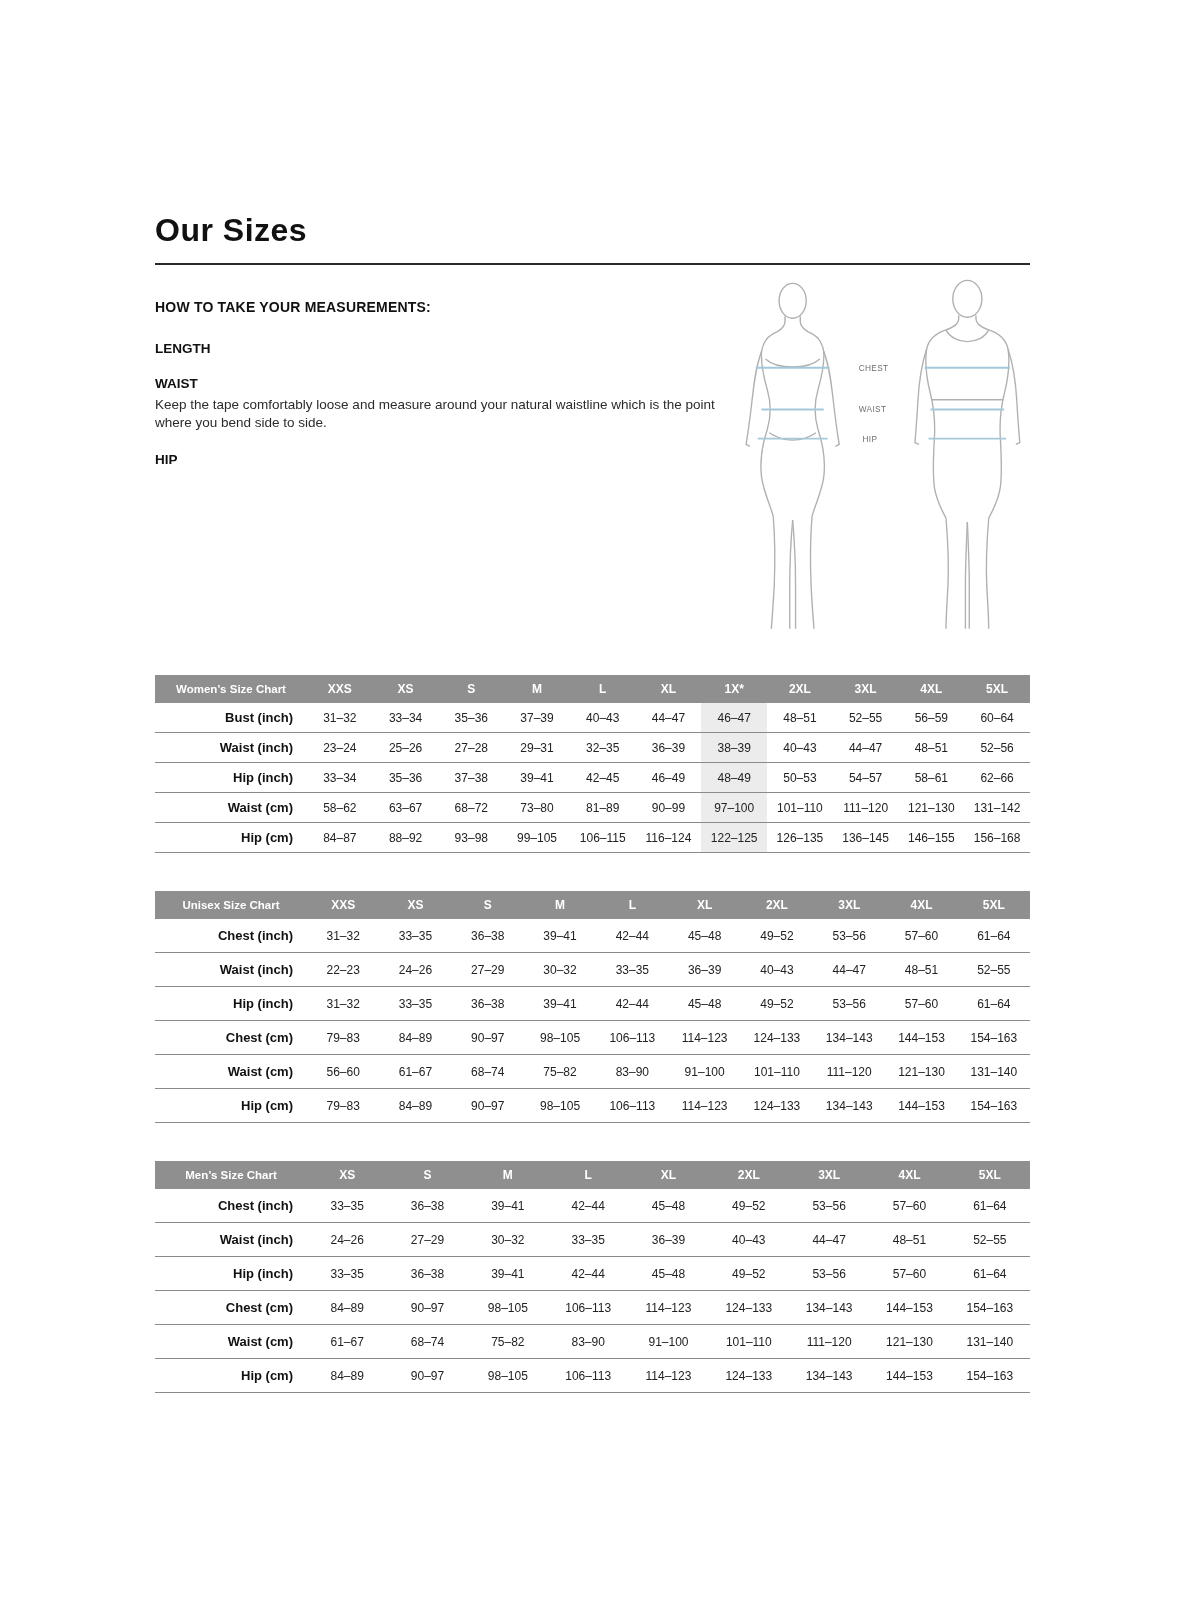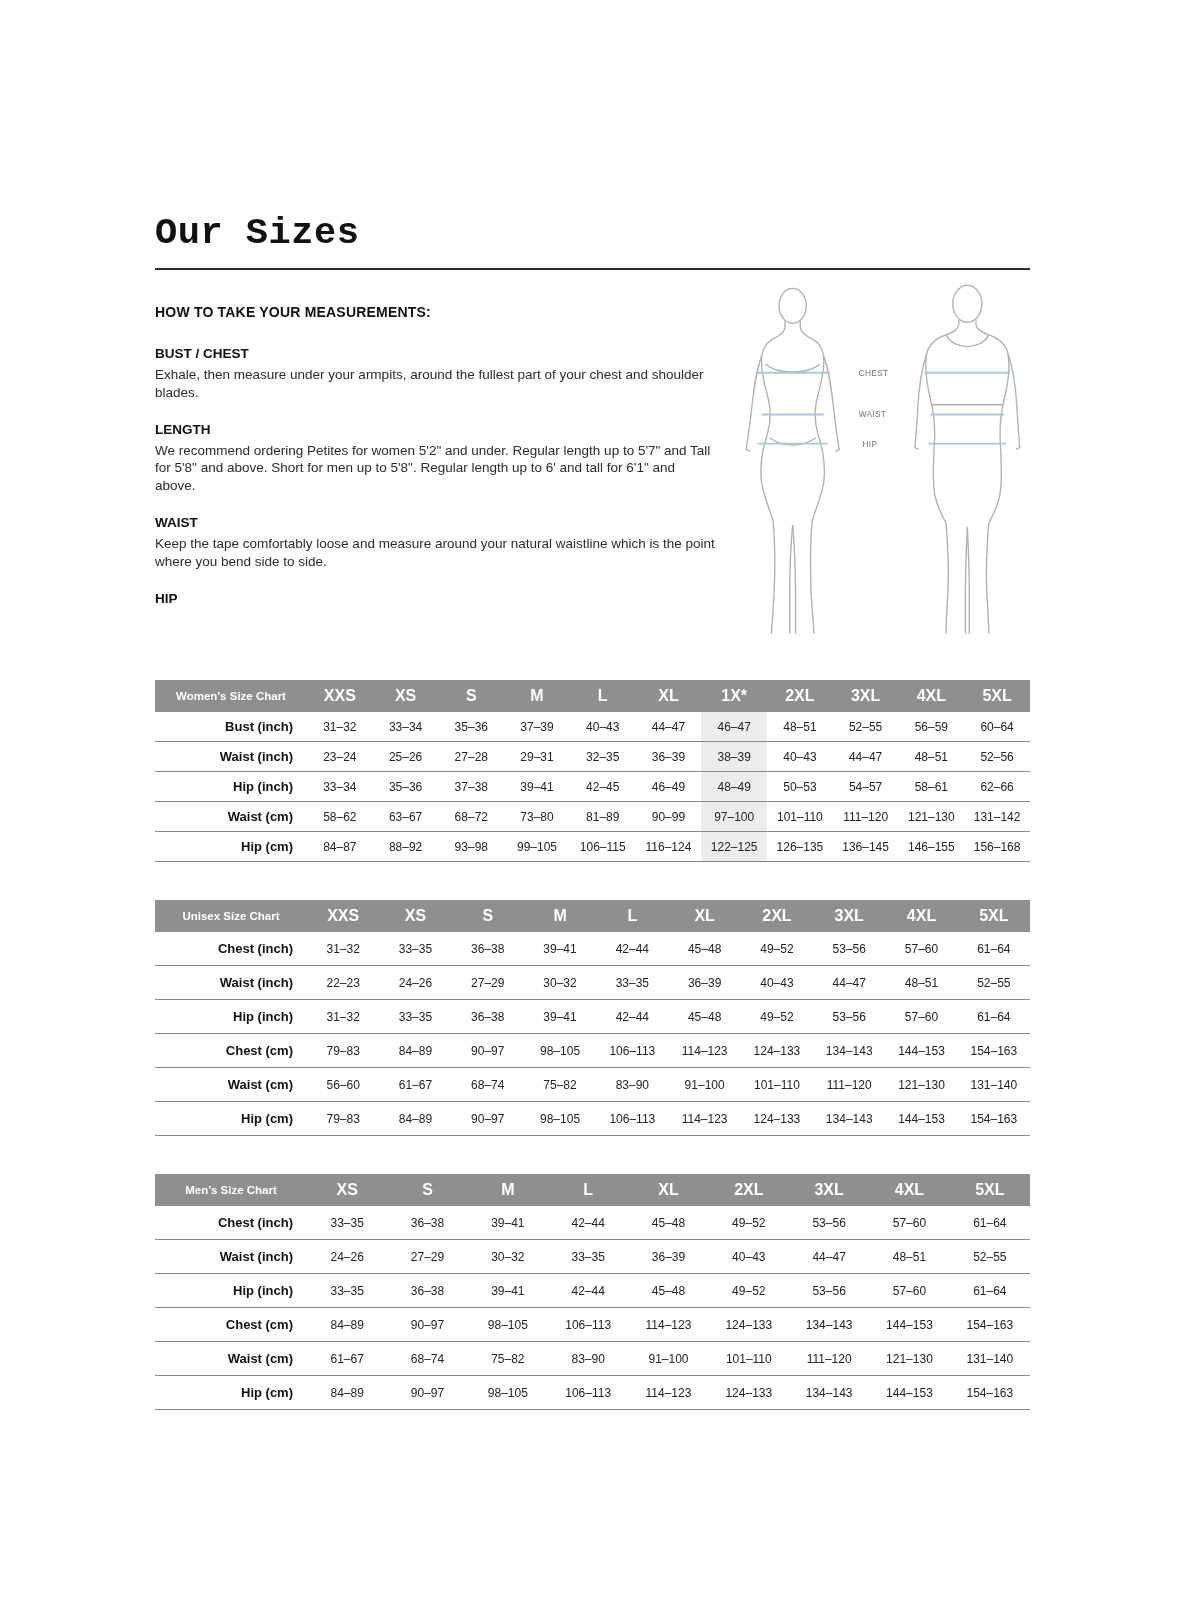--- a/index.html
+++ b/index.html
@@ -6,25 +6,24 @@
   html,body { background:#ffffff; }
   body {
     width:1200px; height:1600px;
     font-family:"Liberation Sans", sans-serif;
     color:#1f1f1f;
     position:relative;
   }
   .page { width:875px; margin-left:155px; padding-top:212px; }
 
   .page-title {
-    font-size:37px;
+    font-size:32px;
     font-weight:bold;
     letter-spacing:0.5px;
     color:#111;
-    font-family:Liberation Mono, monospace;
   }
   .title-rule {
     border-top:2px solid #2b2b2b;
     margin-top:14px;
     margin-bottom:34px;
   }
 
   .intro { display:flex; }
   .instructions { width:560px; flex:0 0 560px; }
   .howto-heading {
@@ -39,21 +38,21 @@
   .sec-body { font-size:13.5px; line-height:1.32; color:#2b2b2b; }
 
   .figures { flex:1; display:flex; justify-content:flex-end; margin-top:-24px; }
 
   .size-table { margin-top:38px; }
   .size-table.first { margin-top:32px; }
   table.chart { width:100%; border-collapse:collapse; table-layout:fixed; }
   .chart thead th {
     background:#8f8f8f;
     color:#ffffff;
-    font-size:16px;
+    font-size:12px;
     font-weight:bold;
     padding:7px 2px;
     text-align:center;
   }
   .chart thead th.chart-name { width:152px; font-size:11.5px; }
   .chart tbody tr { border-bottom:1px solid #8a8a8a; }
   .chart tbody th.row-label {
     text-align:right;
     padding:7px 14px 7px 2px;
     font-size:13px;
@@ -89,26 +88,21 @@
 <div class="page">
 
   <h1 class="page-title">Our Sizes</h1>
   <div class="title-rule"></div>
 
   <div class="intro">
     <div class="instructions">
       <div class="howto-heading">HOW TO TAKE YOUR MEASUREMENTS:</div>
 
       <div class="howto-section">
-        <div class="sec-heading">BUST / CHEST</div>
-        <div class="sec-body">Exhale, then measure under your armpits, around the fullest part of your chest and shoulder blades.</div>
-      </div>
-      <div class="howto-section">
         <div class="sec-heading">LENGTH</div>
-        <div class="sec-body">We recommend ordering Petites for women 5'2" and under. Regular length up to 5'7" and Tall for 5'8" and above. Short for men up to 5'8". Regular length up to 6' and tall for 6'1" and above.</div>
       </div>
       <div class="howto-section">
         <div class="sec-heading">WAIST</div>
         <div class="sec-body">Keep the tape comfortably loose and measure around your natural waistline which is the point where you bend side to side.</div>
       </div>
       <div class="howto-section">
         <div class="sec-heading">HIP</div>
       </div>
     </div>
 

